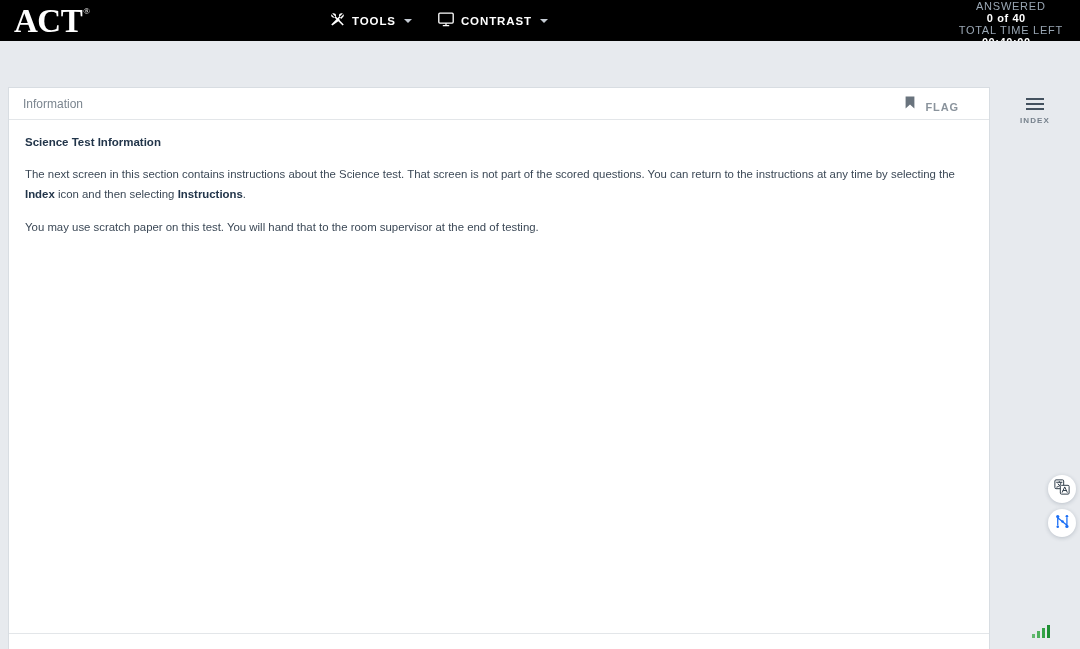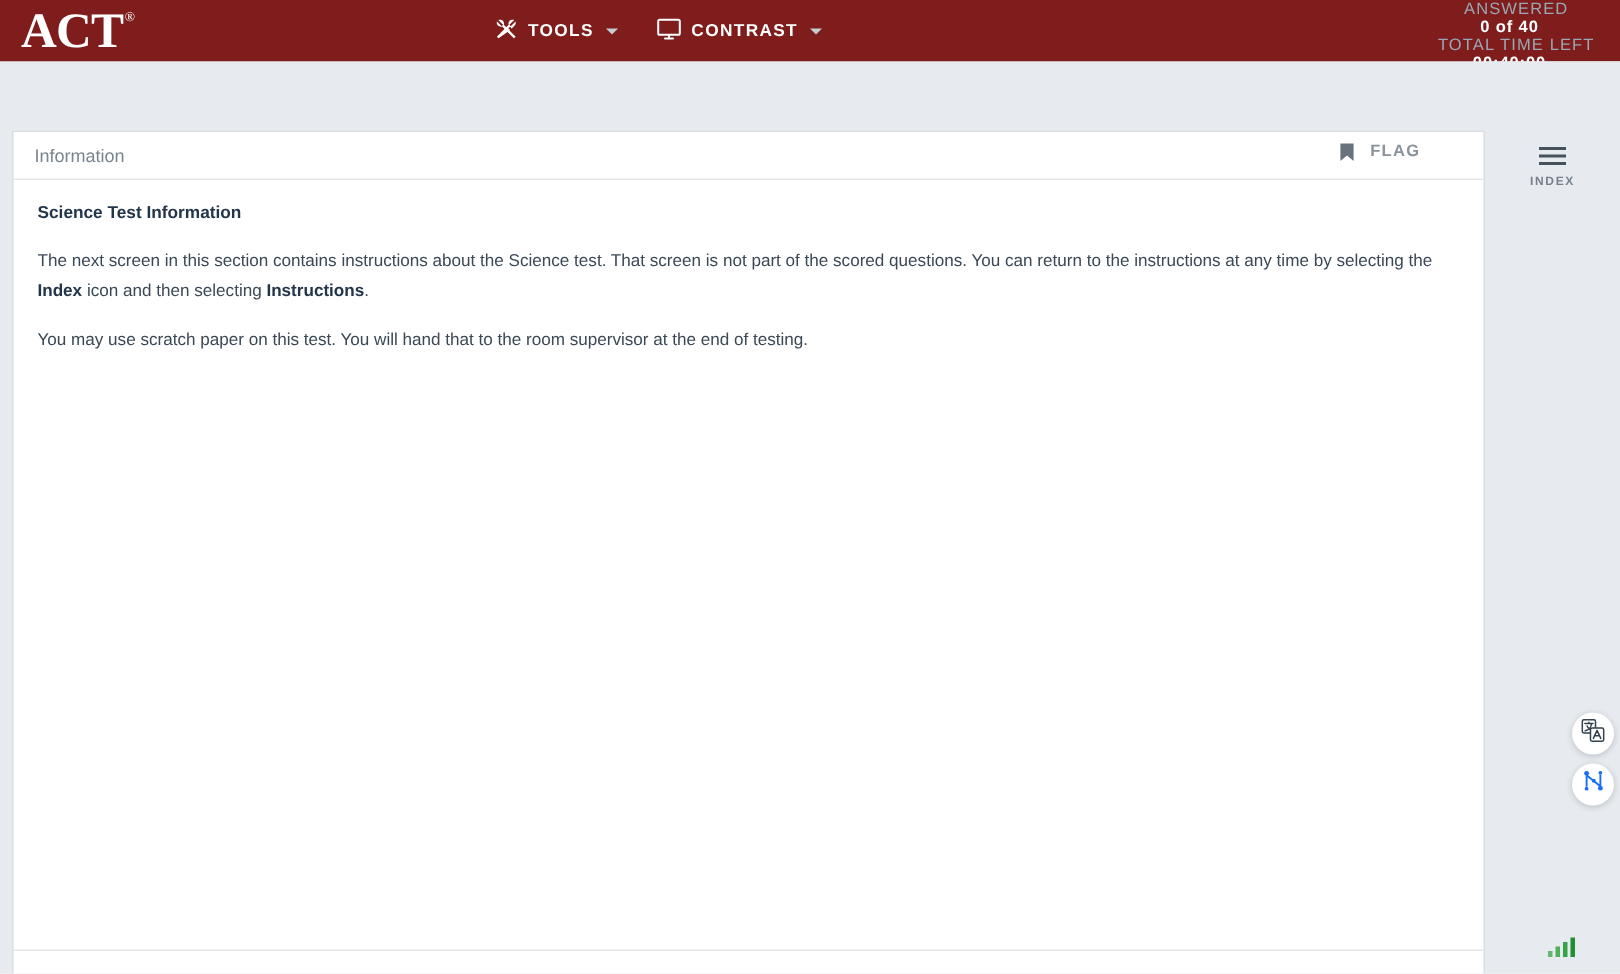--- a/index.html
+++ b/index.html
@@ -6,21 +6,21 @@
   html, body {
     width: 1080px; height: 649px;
     background: #e7eaee;
     font-family: "Liberation Sans", sans-serif;
     overflow: hidden;
   }
 
   
   .topbar {
     height: 41px; width: 1080px;
-    background: #7f1d1d;
+    background: #000000;
     display: flex; align-items: center;
     position: relative;
   }
   .logo {
     margin-left: 14px;
     display: flex; align-items: flex-start;
     position: relative;
   }
   .logo-text {
     font-family: "Liberation Serif", serif;
@@ -109,22 +109,22 @@
 
   .panel-head {
     height: 32px; flex: 0 0 32px;
     display: flex; align-items: center;
     padding: 0 14px;
     border-bottom: 1px solid #e3e6e9;
     justify-content: space-between;
   }
   .crumb { color: #7b858f; font-size: 12px; }
   .flag-btn {
-    display: flex; align-items: flex-start; gap: 10px;
-    cursor: pointer; margin-right: 28px;
+    display: flex; align-items: flex-end; gap: 10px;
+    cursor: pointer; margin-right: 16px;
   }
   .flag-label {
     color: #8a939c; font-size: 11px; font-weight: bold;
     letter-spacing: 0.9px;
   }
 
   .panel-body {
     flex: 1 1 auto;
     padding: 16px 16px 0 16px;
     overflow: hidden;

